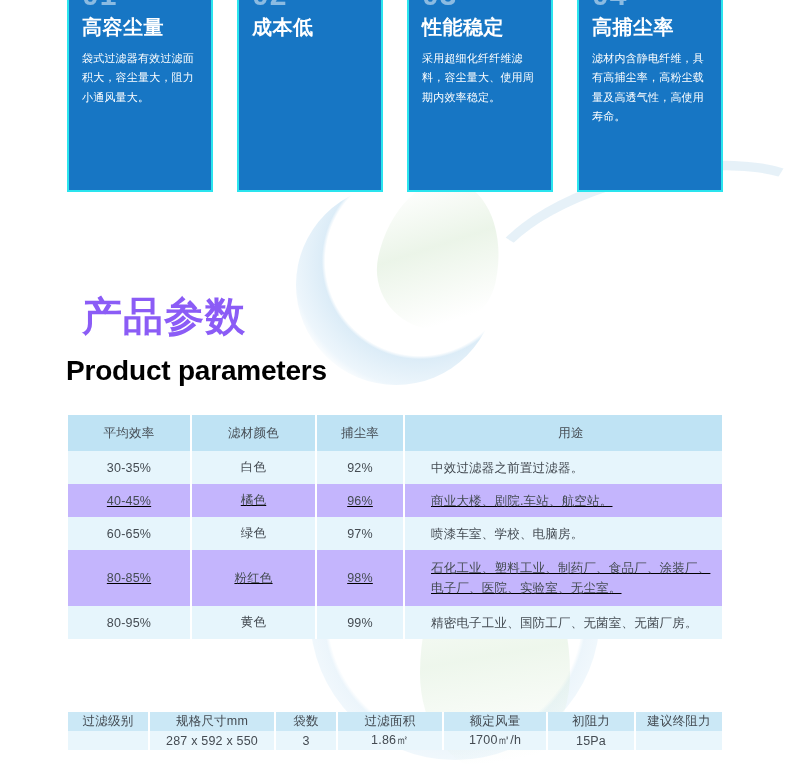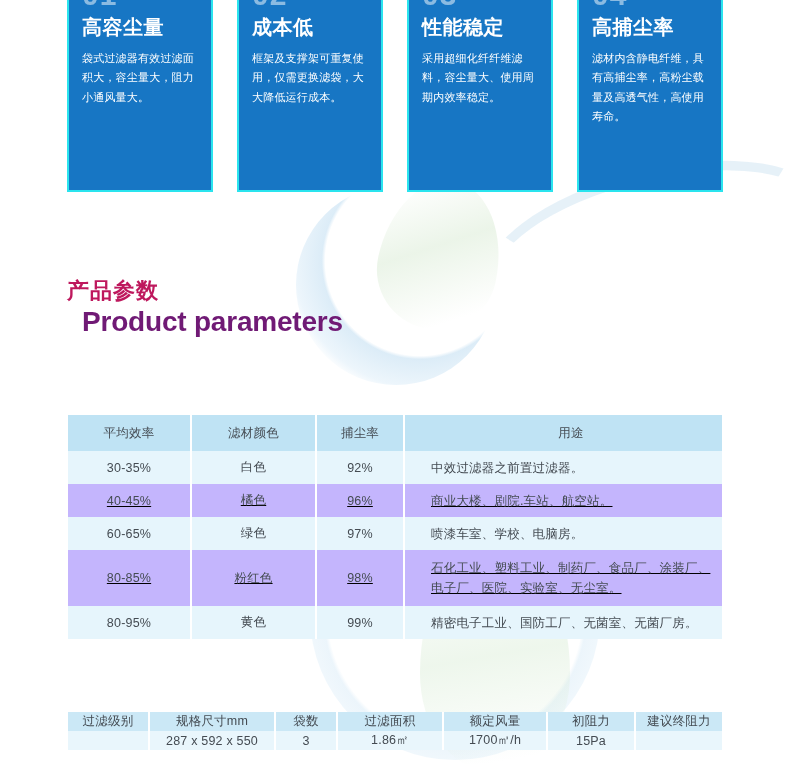--- a/index.html
+++ b/index.html
@@ -127,34 +127,34 @@
   }
 
   
   .section-head {
     position: absolute;
     left: 66px;
     top: 278px;
     z-index: 3;
   }
   .section-head .cn {
-    font-size: 22px;
+    font-size: 40px;
     font-weight: bold;
-    color: #be185d;
+    color: #8b5cf6;
     line-height: 1.12;
     letter-spacing: 1px;
-    margin: 1px;
+    margin: 16px;
   }
   .section-head .en {
     font-size: 28px;
     font-weight: bold;
-    color: #701a75;
+    color: #000000;
     line-height: 1.15;
     letter-spacing: -0.2px;
-    margin: 2px 0 0 16px;
+    margin: 2px 0 0 0;
   }
 
   
   .table-wrap {
     position: absolute;
     z-index: 3;
   }
   #main-table-wrap { left: 66px; top: 415px; width: 656px; }
   #spec-table-wrap { left: 66px; top: 712px; width: 656px; }
 
@@ -212,21 +212,20 @@
 
   <div class="cards">
     <div class="card">
       <p class="card-num">01</p>
       <p class="card-title">高容尘量</p>
       <p class="card-desc">袋式过滤器有效过滤面积大，容尘量大，阻力小通风量大。</p>
     </div>
     <div class="card">
       <p class="card-num">02</p>
       <p class="card-title">成本低</p>
-      <p class="card-desc">框架及支撑架可重复使用，仅需更换滤袋，大大降低运行成本。</p>
     </div>
     <div class="card">
       <p class="card-num">03</p>
       <p class="card-title">性能稳定</p>
       <p class="card-desc">采用超细化纤纤维滤料，容尘量大、使用周期内效率稳定。</p>
     </div>
     <div class="card">
       <p class="card-num">04</p>
       <p class="card-title">高捕尘率</p>
       <p class="card-desc">滤材内含静电纤维，具有高捕尘率，高粉尘载量及高透气性，高使用寿命。</p>

